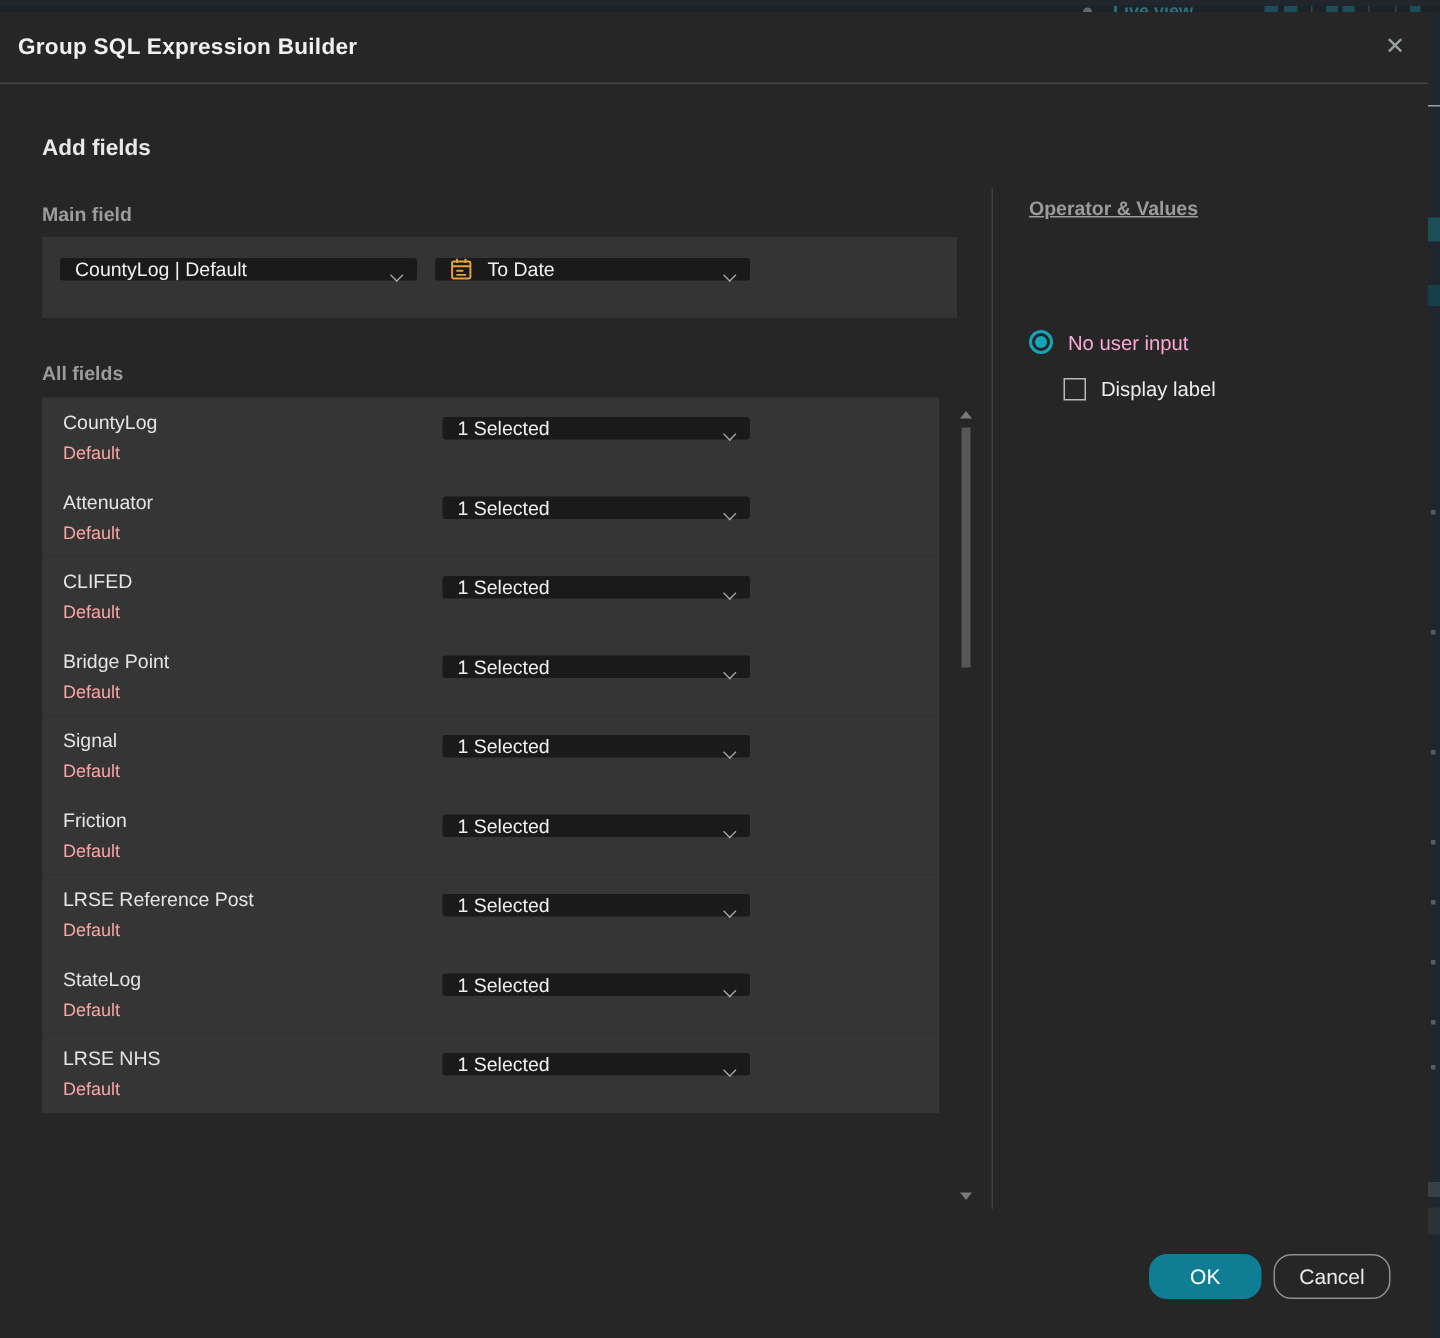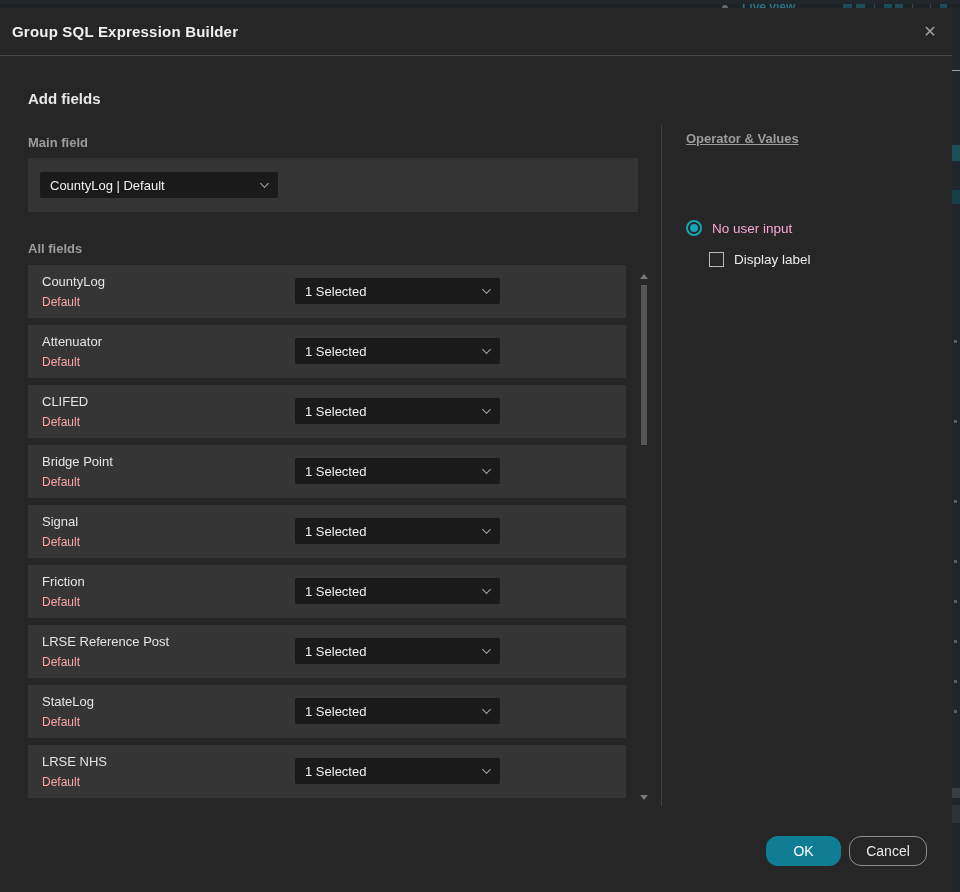--- a/index.html
+++ b/index.html
@@ -40,34 +40,34 @@
 
   .sec-title { position:absolute; left:28px; top:82px; font-size:15px;
                font-weight:bold; color:#e8e8e8; }
   .sub-label { position:absolute; font-size:13px; font-weight:bold; color:#9c9c9c; }
   .lbl-mainfield { left:28px; top:127px; }
   .lbl-allfields { left:28px; top:233px; }
 
   .main-panel { position:absolute; left:28px; top:150px; width:610px; height:54px;
                 background:#343434; }
 
-  .dropdown { position:relative; height:26px; background:#1a1a1a; border-radius:2px;
+  .dropdown { position:relative; height:15px; background:#1a1a1a; border-radius:2px;
               display:flex; align-items:center; padding:0 26px 0 10px;
               color:#f1f1f1; font-size:13px; cursor:pointer; white-space:nowrap; }
   .dropdown .chev { position:absolute; right:10px; top:8px; width:7px; height:7px;
                     border-right:1.5px solid #a8a8a8; border-bottom:1.5px solid #a8a8a8;
                     transform:rotate(45deg) scale(.9); }
   .dd-field  { position:absolute; left:12px;  top:14px; width:238px; }
   .dd-type   { position:absolute; left:262px; top:14px; width:210px; gap:8px; }
   .dd-type .cal { display:inline-block; margin-right:2px; line-height:0; }
 
   
   .rows { position:absolute; left:28px; top:257px; width:598px; }
   .row { position:relative; width:598px; height:53px; background:#353535;
-         margin-bottom:7px; }
+         }
   .row-name { position:absolute; left:14px; top:9px; font-size:13px; color:#e4e4e4; }
   .row-sub  { position:absolute; left:14px; top:30px; font-size:12px; color:#fca5a5; }
   .row .dropdown { position:absolute; left:267px; top:13px; width:205px; }
 
   
   .sbar { position:absolute; left:636px; top:258px; width:16px; height:540px; }
   .sbar .up { position:absolute; left:4px; top:8px; width:0; height:0;
               border-left:4px solid transparent; border-right:4px solid transparent;
               border-bottom:5px solid #7a7a7a; }
   .sbar .thumb { position:absolute; left:5px; top:19px; width:6px; height:160px;
@@ -148,20 +148,34 @@
 
     <div class="sec-title">Add fields</div>
 
     <div class="sub-label lbl-mainfield">Main field</div>
 
     <div class="main-panel">
       <div class="dropdown dd-field">
         <span>CountyLog | Default</span>
         <span class="chev"></span>
       </div>
+      <div class="dropdown dd-type">
+        <span class="cal">
+          <svg width="15" height="15" viewBox="0 0 16 16" fill="none" stroke="#e7a33d" stroke-width="1.4">
+            <rect x="1.5" y="2.5" width="13" height="12" rx="1"></rect>
+            <line x1="1.5" y1="5.8" x2="14.5" y2="5.8"></line>
+            <line x1="5" y1="0.5" x2="5" y2="3.5"></line>
+            <line x1="11" y1="0.5" x2="11" y2="3.5"></line>
+            <line x1="4.5" y1="9" x2="9.5" y2="9"></line>
+            <line x1="4.5" y1="12" x2="11.5" y2="12"></line>
+          </svg>
+        </span>
+        <span>To Date</span>
+        <span class="chev"></span>
+      </div>
     </div>
 
     <div class="sub-label lbl-allfields">All fields</div>
 
     <div class="rows">
       <div class="row">
         <span class="row-name">CountyLog</span>
         <span class="row-sub">Default</span>
         <div class="dropdown">
           <span>1 Selected</span>

